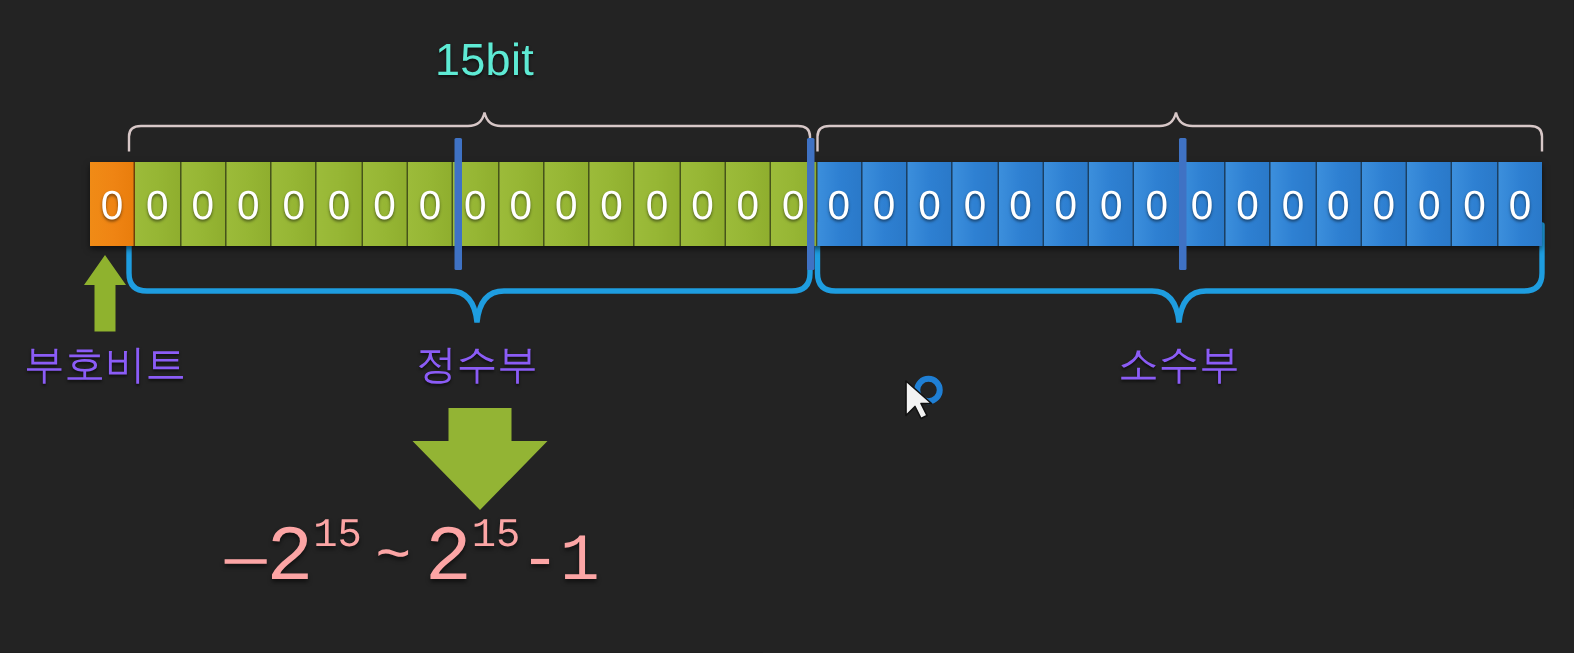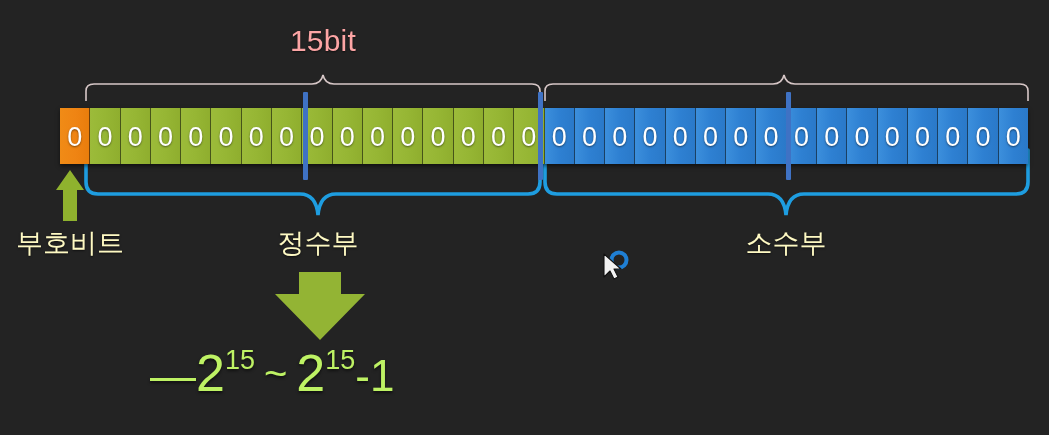--- a/index.html
+++ b/index.html
@@ -12,21 +12,21 @@
     width: 1049px;
     height: 435px;
     background: #232323;
     overflow: hidden;
     font-family: "Liberation Sans", "DejaVu Sans", sans-serif;
   }
 
   
   .bitlabel {
     position: absolute;
-    color: #fca5a5;
+    color: #5eead4;
     font-size: 30px;
     letter-spacing: 0.2px;
     white-space: nowrap;
     transform: translateX(-50%);
     text-shadow: 0 1px 2px rgba(0,0,0,.6);
   }
 
   
   .overlay {
     position: absolute;
@@ -75,38 +75,38 @@
   .tick {
     position: absolute;
     width: 5px;
     background: #3f72c4;
     border-radius: 1px;
   }
 
   
   .klabel {
     position: absolute;
-    color: #fef9c3;
+    color: #8b5cf6;
     font-size: 27px;
     white-space: nowrap;
     transform: translateX(-50%);
     text-shadow: 0 1px 2px rgba(0,0,0,.6);
   }
   .klabel.left-anchor { transform: none; }
 
   
   #formula {
     position: absolute;
     left: 150px;
     top: 343px;
-    color: #bef264;
+    color: #fca5a5;
     font-size: 52px;
     white-space: nowrap;
     text-shadow: 0 2px 3px rgba(0,0,0,.55);
-    font-family: Liberation Sans, sans-serif;
+    font-family: Liberation Mono, monospace;
   }
   #formula .sup {
     font-size: 27px;
     vertical-align: super;
     position: relative;
     top: -4px;
   }
   #formula .minus { font-size: 46px; }
   #formula .tilde {
     font-size: 40px;

